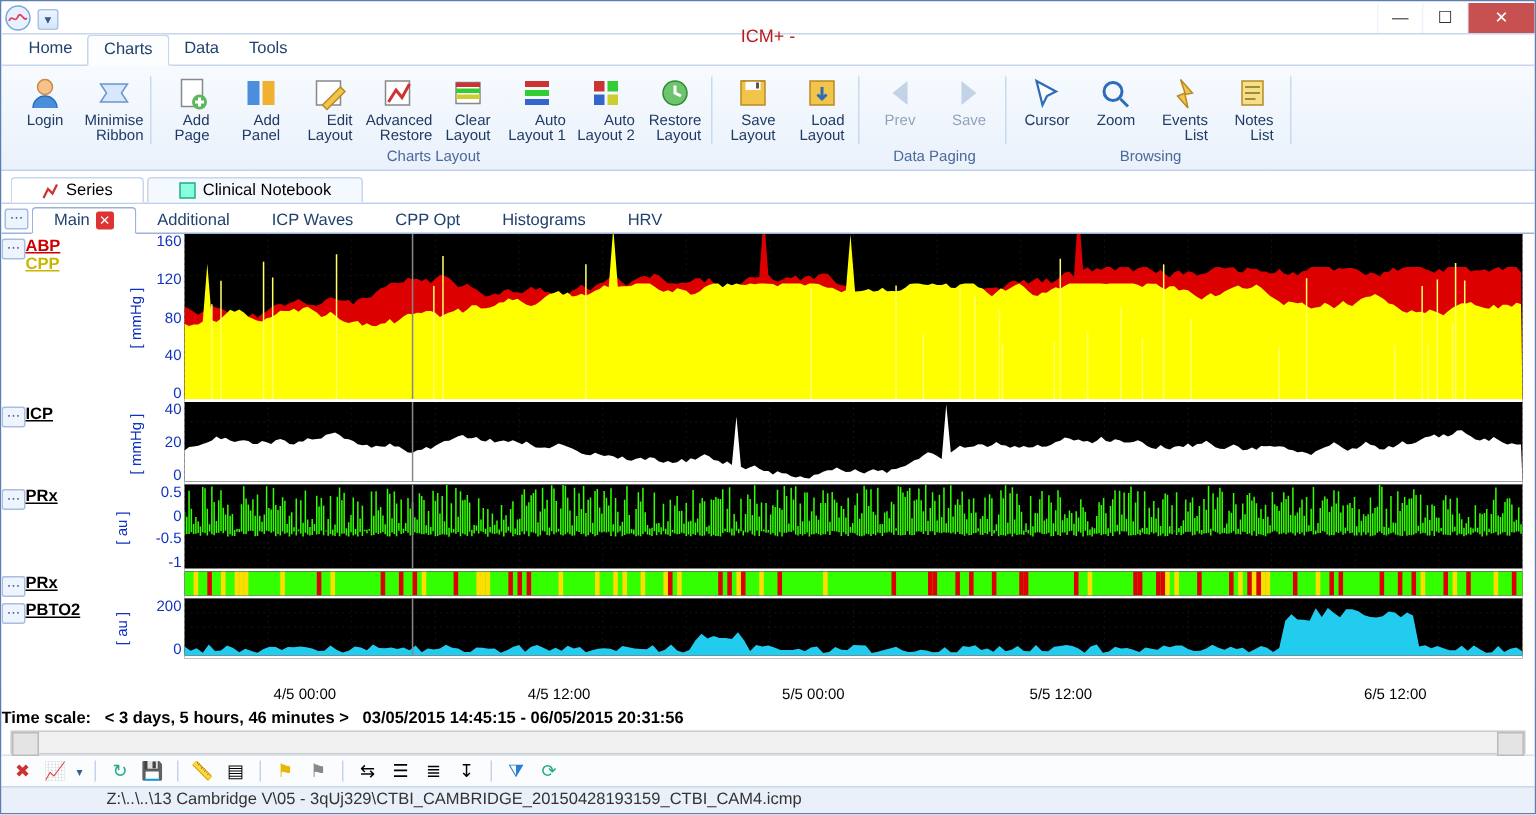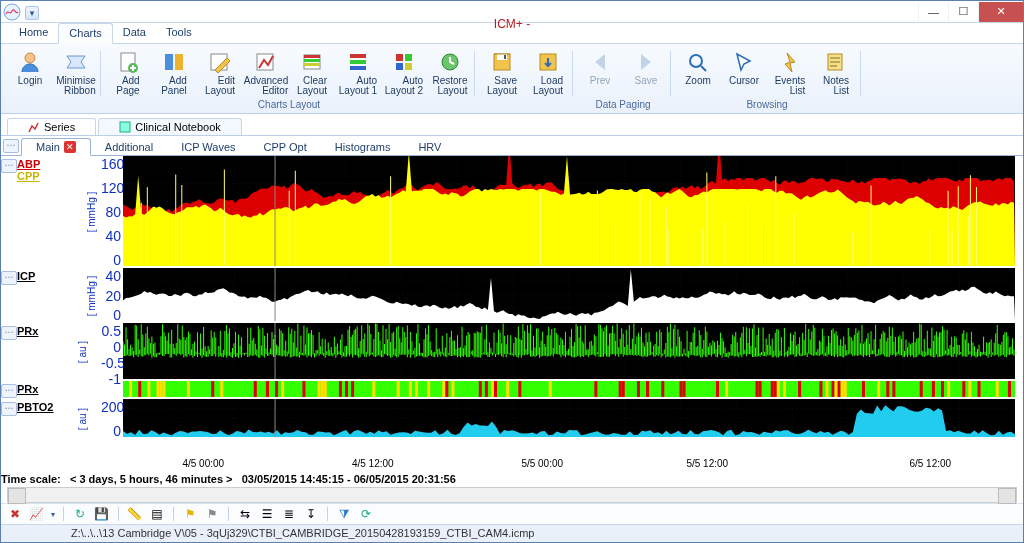--- a/index.html
+++ b/index.html
@@ -39,21 +39,21 @@
   .close-x { width:12px; height:12px; background:#d33; color:#fff; font-size:9px; text-align:center; line-height:12px; border-radius:2px;}
 
   .charts-area { flex:1; overflow:hidden; display:flex; flex-direction:column; background:#fff;}
   .chart-row { display:flex; align-items:stretch; }
   .chart-more { width:16px; padding-top:2px; }
   .chart-more .more-btn { margin-top:1px;}
   .legend-col { width:56px; padding: 2px 2px 0 0; font-size:11px; }
   .legend-col b { display:block; text-decoration: underline; font-weight:bold;}
   .unit-col { width:28px; position:relative;}
   .unit-label { position:absolute; left:0; top:50%; transform: translate(-2px,-50%) rotate(-90deg); transform-origin:center; font-size:10px; color:#1030c0; white-space:nowrap;}
-  .axis-col { width: 22px; font-size:14px; color:#1030c0; display:flex; flex-direction:column; justify-content:space-between; padding: 0 2px 0 0; text-align:right;}
+  .axis-col { width: 22px; font-size:10px; color:#1030c0; display:flex; flex-direction:column; justify-content:space-between; padding: 0 2px 0 0; text-align:right;}
   .plot { flex:1; background:#000; position:relative; border-bottom:2px solid #fff;}
   .plot svg { position:absolute; inset:0; width:100%; height:100%; }
 
   .time-axis-row { display:flex; height:14px; font-size:10px; color:#000;}
   .time-axis-row .spacer { width: 122px; }
   .time-ticks { flex:1; position:relative;}
   .time-ticks span { position:absolute; transform:translateX(-50%);}
 
   .timescale-row { text-align:left; font-size:11px; padding: 1px 0 2px; font-weight:bold;}
 
@@ -155,21 +155,21 @@
 Layout</div>
           </div>
           <div class="rbtn">
             <div class="ic">
               <svg width="26" height="24" viewBox="0 0 26 24">
                 <rect x="4" y="4" width="16" height="16" fill="#fff" stroke="#888"></rect>
                 <path d="M6 18l5-8 4 5 5-9" stroke="#c33" fill="none" stroke-width="2"></path>
               </svg>
             </div>
             <div class="lab">Advanced
-Editor</div>
+Restore</div>
           </div>
           <div class="rbtn">
             <div class="ic">
               <svg width="26" height="24" viewBox="0 0 26 24">
                 <rect x="5" y="5" width="16" height="14" fill="#fff" stroke="#888"></rect>
                 <rect x="5" y="5" width="16" height="3" fill="#c33"></rect>
                 <rect x="5" y="9" width="16" height="3" fill="#3c3"></rect>
                 <rect x="5" y="13" width="16" height="3" fill="#cc3"></rect>
               </svg>
             </div>
@@ -258,33 +258,33 @@
             <div class="lab">Save</div>
           </div>
         </div>
         <div class="ribbon-group-label">Data Paging</div>
       </div>
       <div class="ribbon-group">
         <div class="ribbon-group-body">
           <div class="rbtn">
             <div class="ic">
               <svg width="26" height="24" viewBox="0 0 26 24">
+                <path d="M6 4l4 16 3-6 6-3z" fill="#fff" stroke="#2d6db8" stroke-width="1.5"></path>
+              </svg>
+            </div>
+            <div class="lab">Cursor</div>
+          </div>
+          <div class="rbtn">
+            <div class="ic">
+              <svg width="26" height="24" viewBox="0 0 26 24">
                 <circle cx="11" cy="11" r="6" fill="none" stroke="#2d6db8" stroke-width="2"></circle>
                 <path d="M16 16l5 5" stroke="#2d6db8" stroke-width="2"></path>
               </svg>
             </div>
             <div class="lab">Zoom</div>
-          </div>
-          <div class="rbtn">
-            <div class="ic">
-              <svg width="26" height="24" viewBox="0 0 26 24">
-                <path d="M6 4l4 16 3-6 6-3z" fill="#fff" stroke="#2d6db8" stroke-width="1.5"></path>
-              </svg>
-            </div>
-            <div class="lab">Cursor</div>
           </div>
           <div class="rbtn">
             <div class="ic">
               <svg width="26" height="24" viewBox="0 0 26 24">
                 <path d="M10 3l3 9-5 2 7 8-2-9 5-1z" fill="#f3c44b" stroke="#b88a20"></path>
               </svg>
             </div>
             <div class="lab">Events
 List</div>
           </div>

